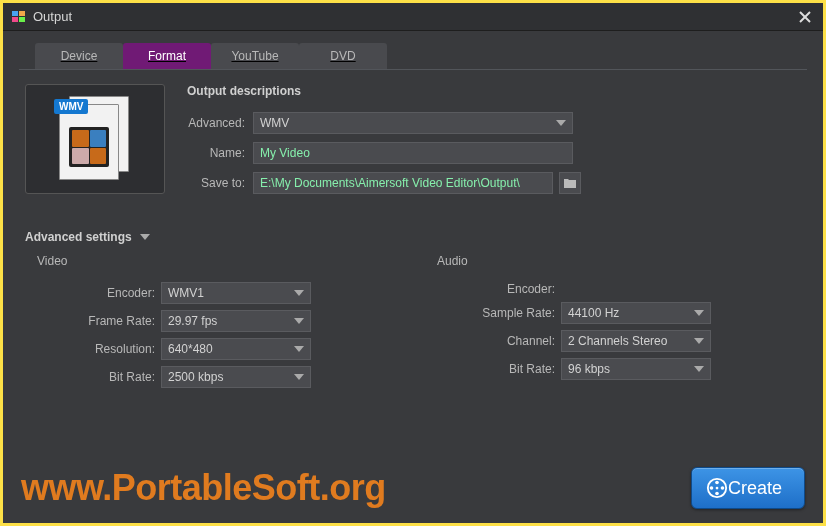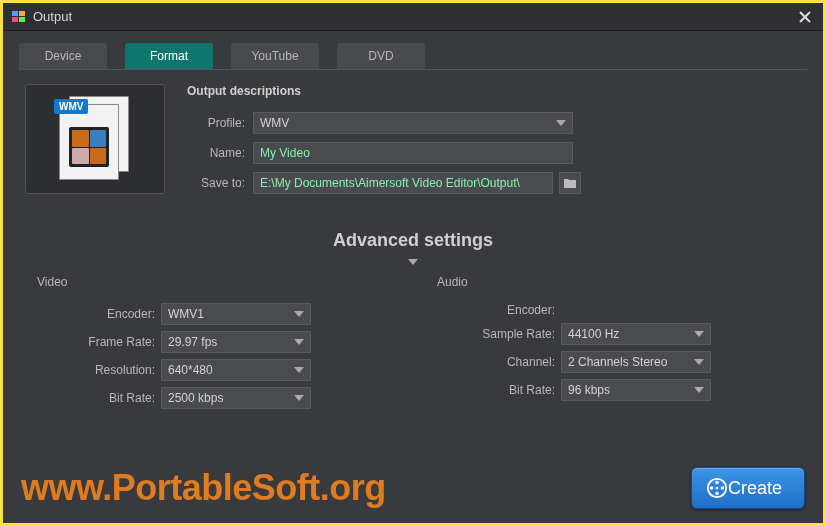--- a/index.html
+++ b/index.html
@@ -35,38 +35,39 @@
 .titlebar .title { flex: 1; }
 .titlebar .close {
   cursor: pointer;
   color: #ccc;
   font-size: 16px;
   font-weight: bold;
   padding: 0 4px;
 }
 .tabs {
   display: flex;
-  gap: 18px;
-  padding: 12px 16px 0 16px;
+  gap: 0;
+  padding: 12px 16px 0 32px;
+  text-decoration: underline;
 }
 .tab {
   width: 88px;
   height: 26px;
   background: #494a4e;
   color: #b8b8b8;
   font-size: 12px;
   display: flex;
   align-items: center;
   justify-content: center;
   cursor: pointer;
   border-top-left-radius: 3px;
   border-top-right-radius: 3px;
 }
 .tab.active {
-  background: #0f766e;
+  background: #701a75;
   color: #fff;
 }
 .content {
   margin: 0 16px 8px 16px;
   border-top: 1px solid #52555a;
   padding: 14px 6px 8px 6px;
   flex: 1;
   position: relative;
 }
 .output-row {
@@ -175,25 +176,24 @@
   display: flex;
   align-items: center;
   justify-content: center;
   cursor: pointer;
 }
 .adv-header {
   display: flex;
   align-items: center;
   gap: 8px;
   color: #d0d0d0;
-  font-size: 18px;
+  font-size: 12px;
   font-weight: bold;
   margin-top: 28px;
   cursor: pointer;
-  flex-direction: column;
 }
 .adv-cols {
   display: flex;
   gap: 24px;
   margin-top: 6px;
 }
 .adv-col { flex: 1; }
 .adv-col-title {
   color: #b8b8b8;
   font-size: 12px;
@@ -288,21 +288,21 @@
                 <div></div>
               </div>
           </div>
         </div>
       </div>
 
       <div class="descriptions">
         <div class="section-title">Output descriptions</div>
 
         <div class="form-row">
-          <div class="form-label">Profile:</div>
+          <div class="form-label">Advanced:</div>
           <div class="field" style="width:320px">
             <span>WMV</span>
             <span class="caret">
                 <svg width="10" height="6" viewBox="0 0 10 6">
                   <path d="M0 0 L5 6 L10 0 Z" fill="#aaa"></path>
                 </svg>
               </span>
           </div>
         </div>
 

